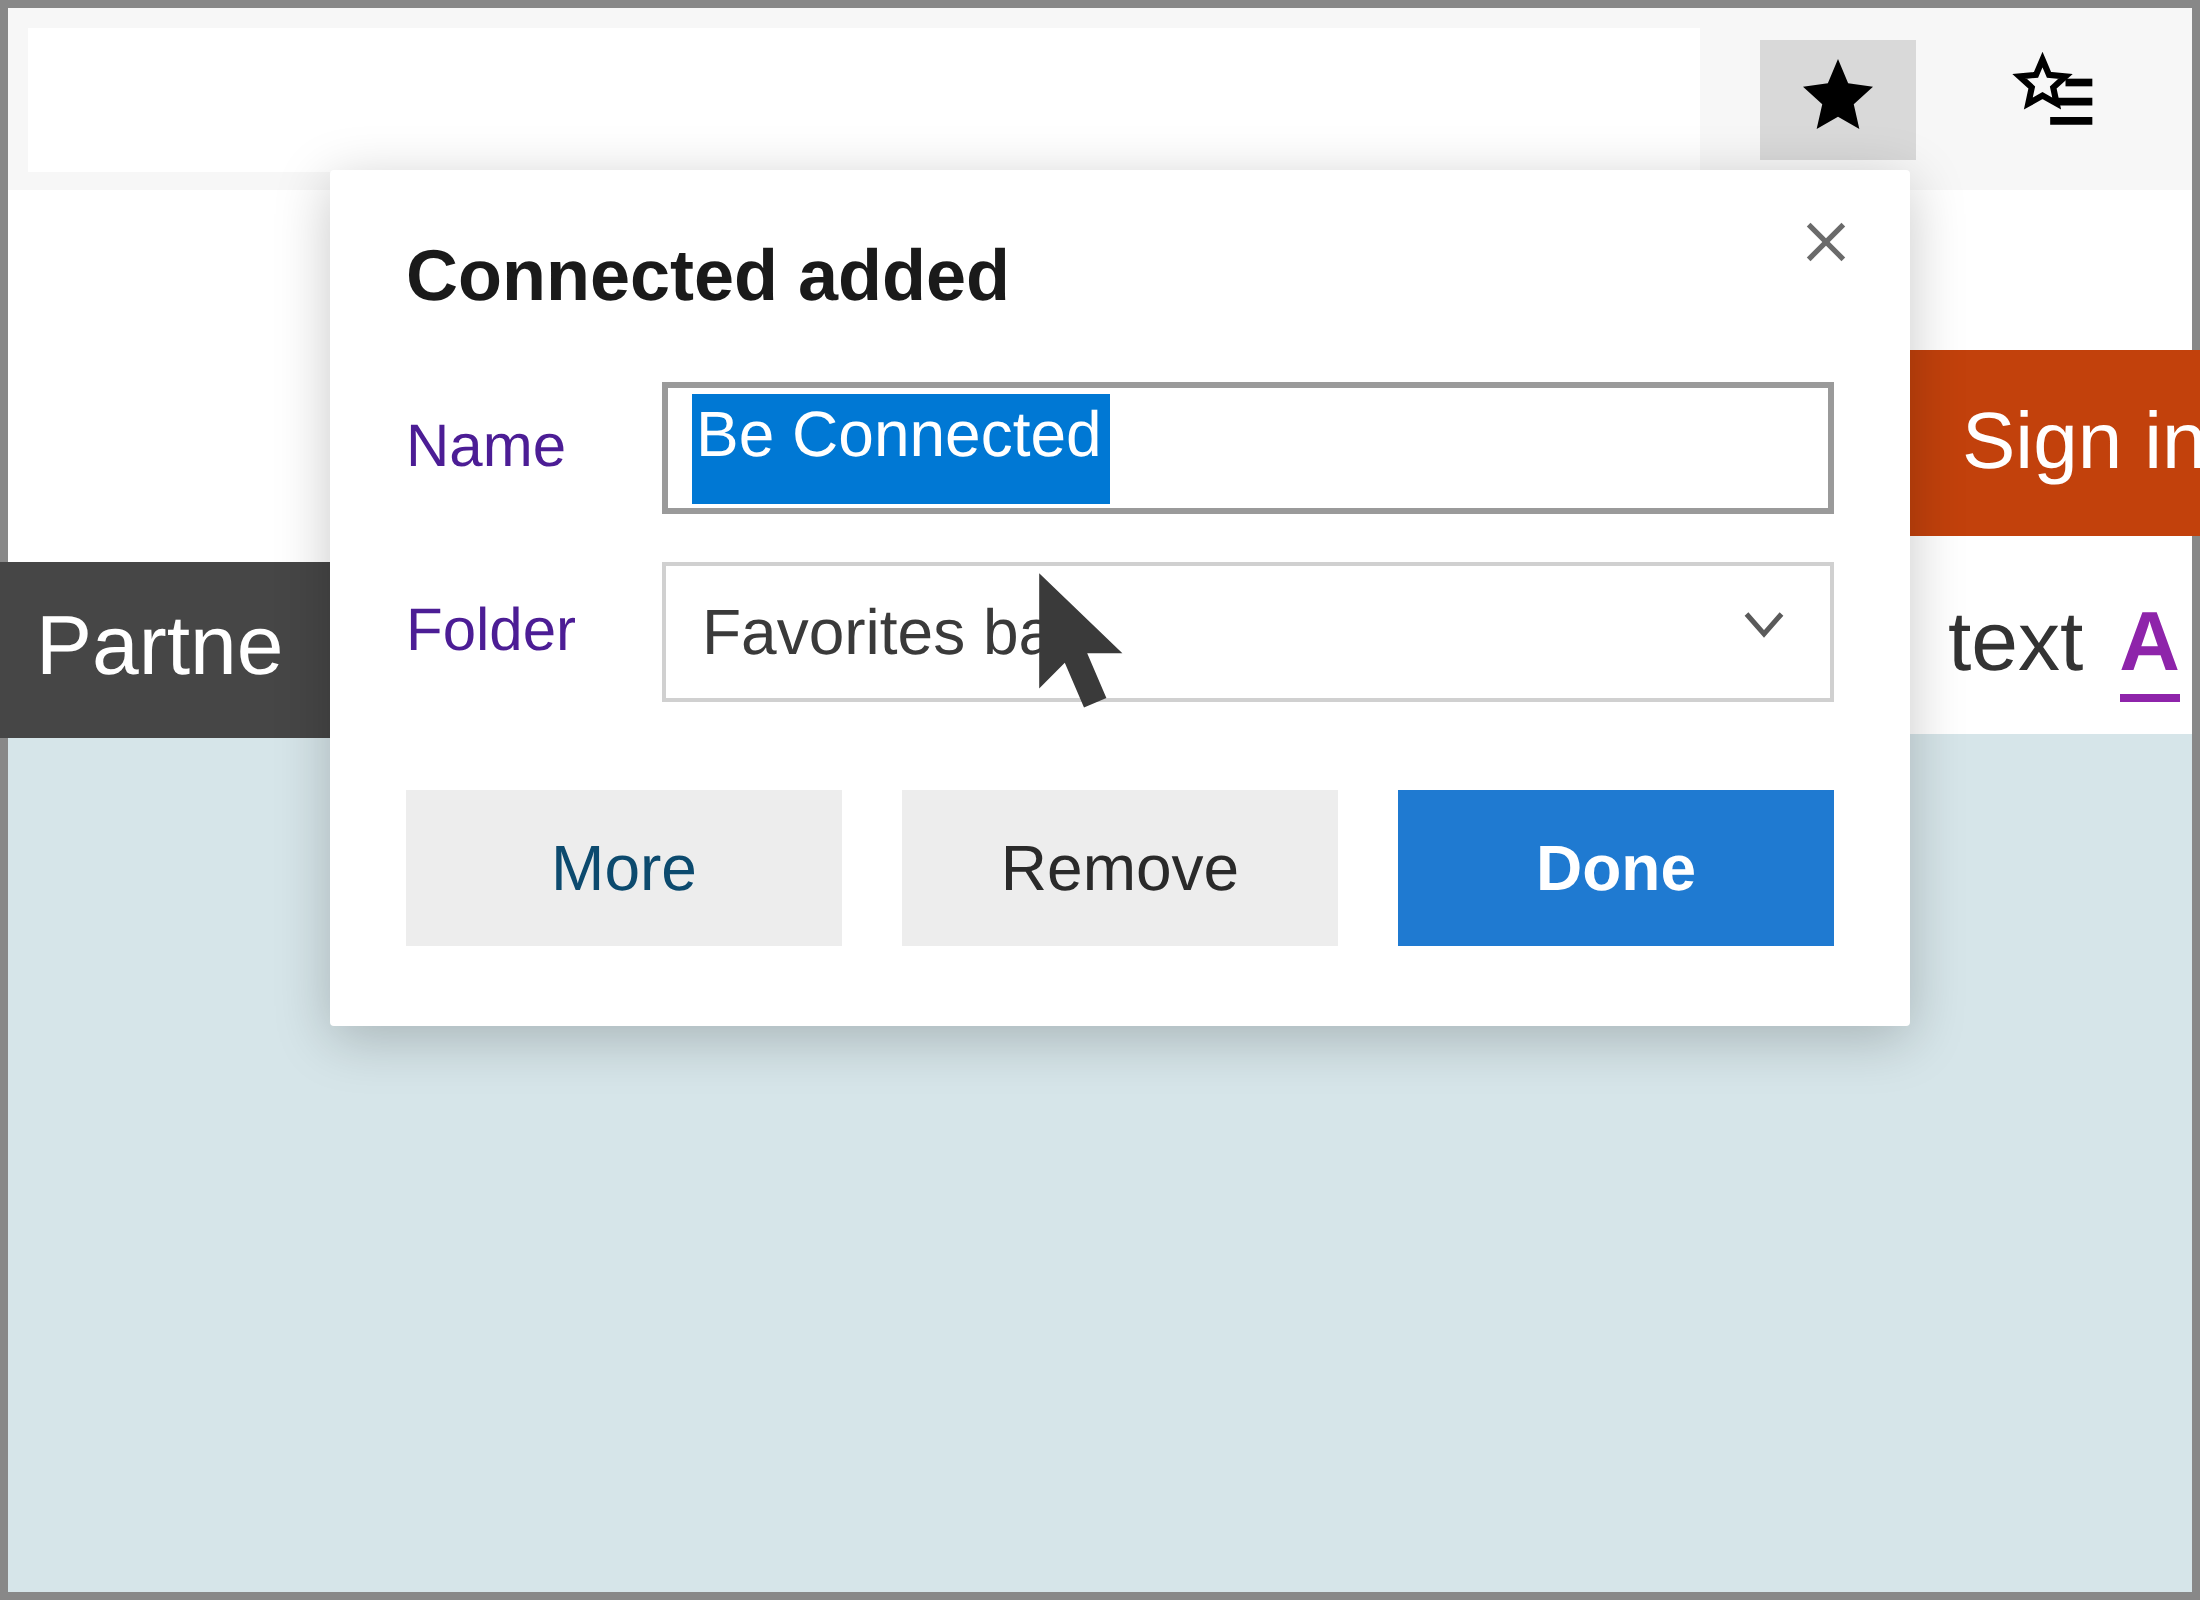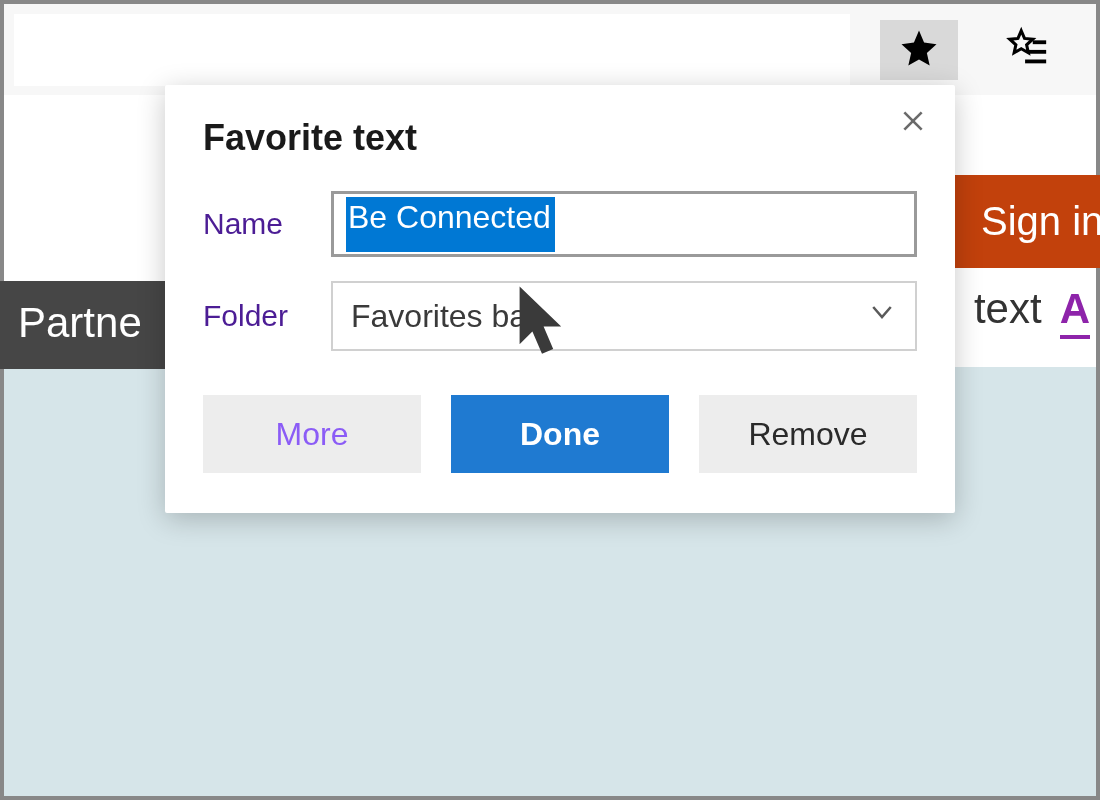--- a/index.html
+++ b/index.html
@@ -83,21 +83,21 @@
       font-size: 42px;
       font-weight: 400;
       padding: 18px 16px 22px 18px;
       width: 168px;
       overflow: hidden;
       white-space: nowrap;
     }
     .text-link-area {
       position: absolute;
       right: 0;
-      top: 10px;
+      top: 22px;
       font-size: 42px;
       color: #333;
       display: flex;
       align-items: baseline;
       gap: 18px;
       padding-right: 6px;
     }
     .text-link-a {
       color: #8e24aa;
       border-bottom: 4px solid #8e24aa;
@@ -184,21 +184,21 @@
       border: none;
       font-size: 32px;
       font-weight: 400;
       cursor: pointer;
       display: flex;
       align-items: center;
       justify-content: center;
     }
     .btn-more {
       background: #ededed;
-      color: #8b5cf6;
+      color: #0c4a6e;
     }
     .btn-done {
       background: #1f7ad1;
       color: #fff;
       font-weight: 600;
     }
     .btn-remove {
       background: #ededed;
       color: #2a2a2a;
     }
@@ -249,21 +249,21 @@
 
 <div class="popup">
   <div class="popup-close">
     <span>
       <svg width="26" height="26" viewBox="0 0 24 24">
         <line x1="4" y1="4" x2="20" y2="20" stroke="#6a6a6a" stroke-width="2.4"></line>
         <line x1="20" y1="4" x2="4" y2="20" stroke="#6a6a6a" stroke-width="2.4"></line>
       </svg>
     </span>
   </div>
-  <div class="popup-title">Favorite text</div>
+  <div class="popup-title">Connected added</div>
 
   <div class="form-row">
     <div class="form-label">Name</div>
     <div class="name-input">
       <span class="name-input-text">Be Connected</span>
     </div>
   </div>
 
   <div class="form-row">
     <div class="form-label">Folder</div>
@@ -272,22 +272,22 @@
       <span>
         <svg width="30" height="30" viewBox="0 0 24 24">
           <polyline points="5,8 12,16 19,8" fill="none" stroke="#5a5a5a" stroke-width="2"></polyline>
         </svg>
       </span>
     </div>
   </div>
 
   <div class="button-row">
     <button class="popup-button btn-more">More</button>
+    <button class="popup-button btn-remove">Remove</button>
     <button class="popup-button btn-done">Done</button>
-    <button class="popup-button btn-remove">Remove</button>
   </div>
 </div>
 
 <div class="cursor-pointer-graphic">
   <svg width="64" height="90" viewBox="0 0 40 56">
     <path fill="#3a3a3a" d="M6 4 L6 40 L14 32 L20 46 L27 43 L21 29 L32 29 Z"></path>
   </svg>
 </div>
 
 </body></html>

